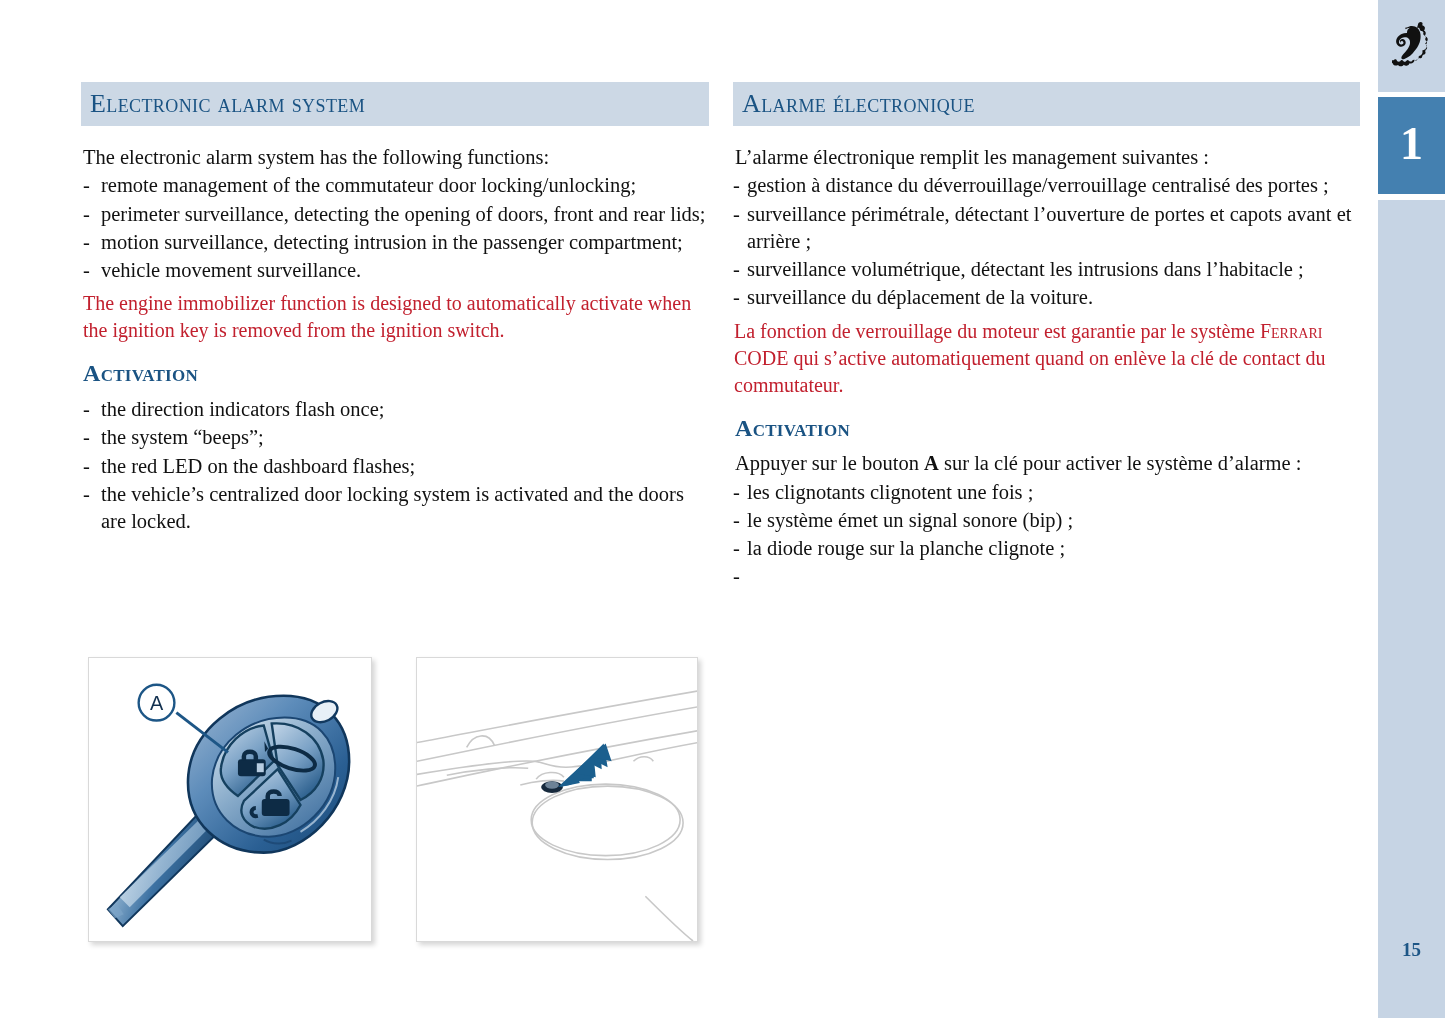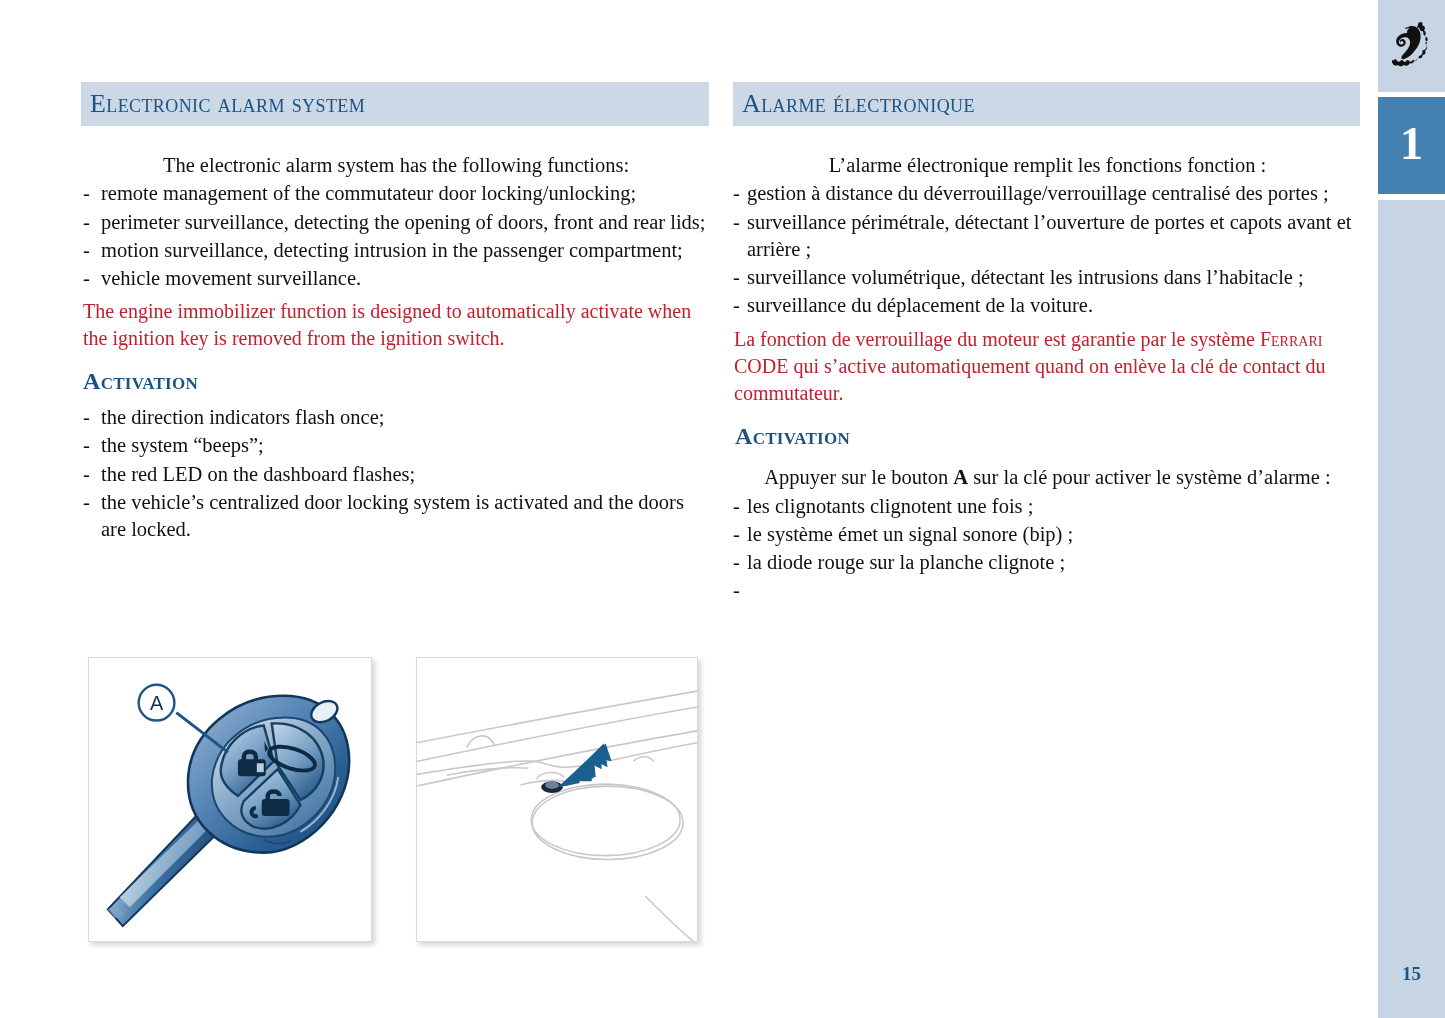--- a/index.html
+++ b/index.html
@@ -69,21 +69,21 @@
     position: absolute;
     top: 194px;
     left: 0;
     width: 67px;
     height: 6px;
     background: #ffffff;
   }
   .page-number {
     position: absolute;
     left: 0;
-    top: 963px;
+    top: 939px;
     width: 67px;
     text-align: center;
     color: #1d5686;
     font-family: "Liberation Serif", "DejaVu Serif", serif;
     font-size: 19px;
     font-weight: 700;
   }
 
   
   .col {
@@ -114,21 +114,21 @@
 
   .body-text {
     font-family: "Liberation Serif", "DejaVu Serif", serif;
     font-size: 20.5px;
     line-height: 1.33;
     color: #111111;
   }
   .col-en .body-text { padding-top: 14px; }
   .col-fr .body-text { padding-top: 14px; }
 
-  .lead { margin: 12px 0 1px 2px; text-align: center; }
+  .lead { margin: 4px 0 1px 2px; }
 
   ul.dash {
     list-style: none;
     margin: 0;
     padding: 0;
   }
   ul.dash li {
     position: relative;
     margin: 0 0 1px 0;
     padding-left: 20px;
@@ -251,21 +251,21 @@
   </div>
 </div>
 
 <div class="col col-fr">
 
   <div class="section-bar">
     <span class="section-title">Alarme électronique</span>
   </div>
 
   <div class="body-text">
-    <p class="lead">L’alarme électronique remplit les fonctions fonction :</p>
+    <p class="lead">L’alarme électronique remplit les management suivantes :</p>
 
     <ul class="dash">
       <li>
         <span class="dash-mark">-</span>
         <span>gestion à distance du déverrouillage/verrouillage centralisé des portes ;</span>
       </li>
       <li>
         <span class="dash-mark">-</span>
         <span>surveillance périmétrale, détectant l’ouverture de portes et capots avant et arrière ;</span>
       </li>

